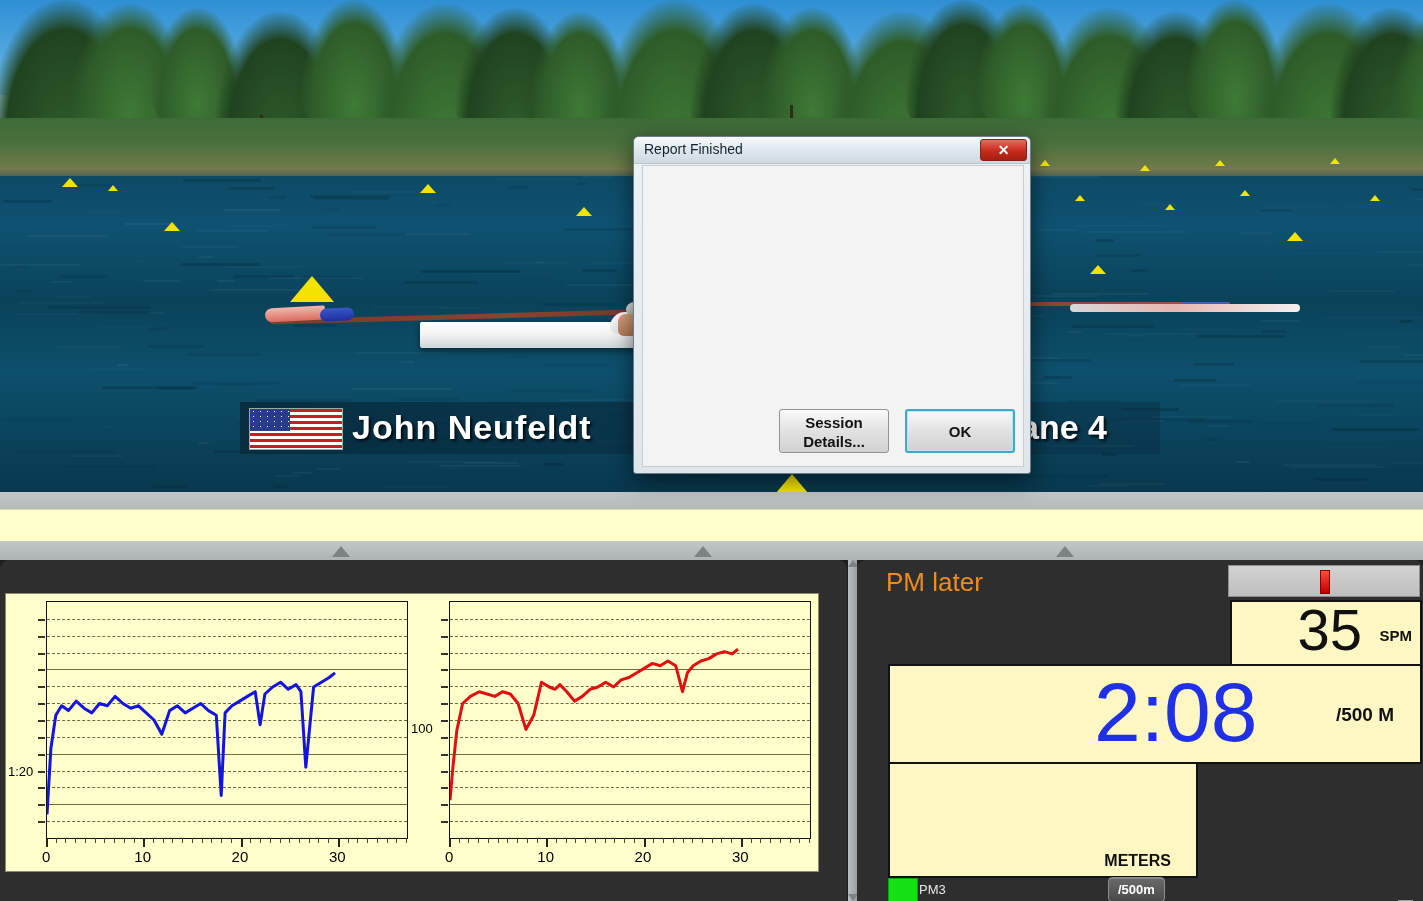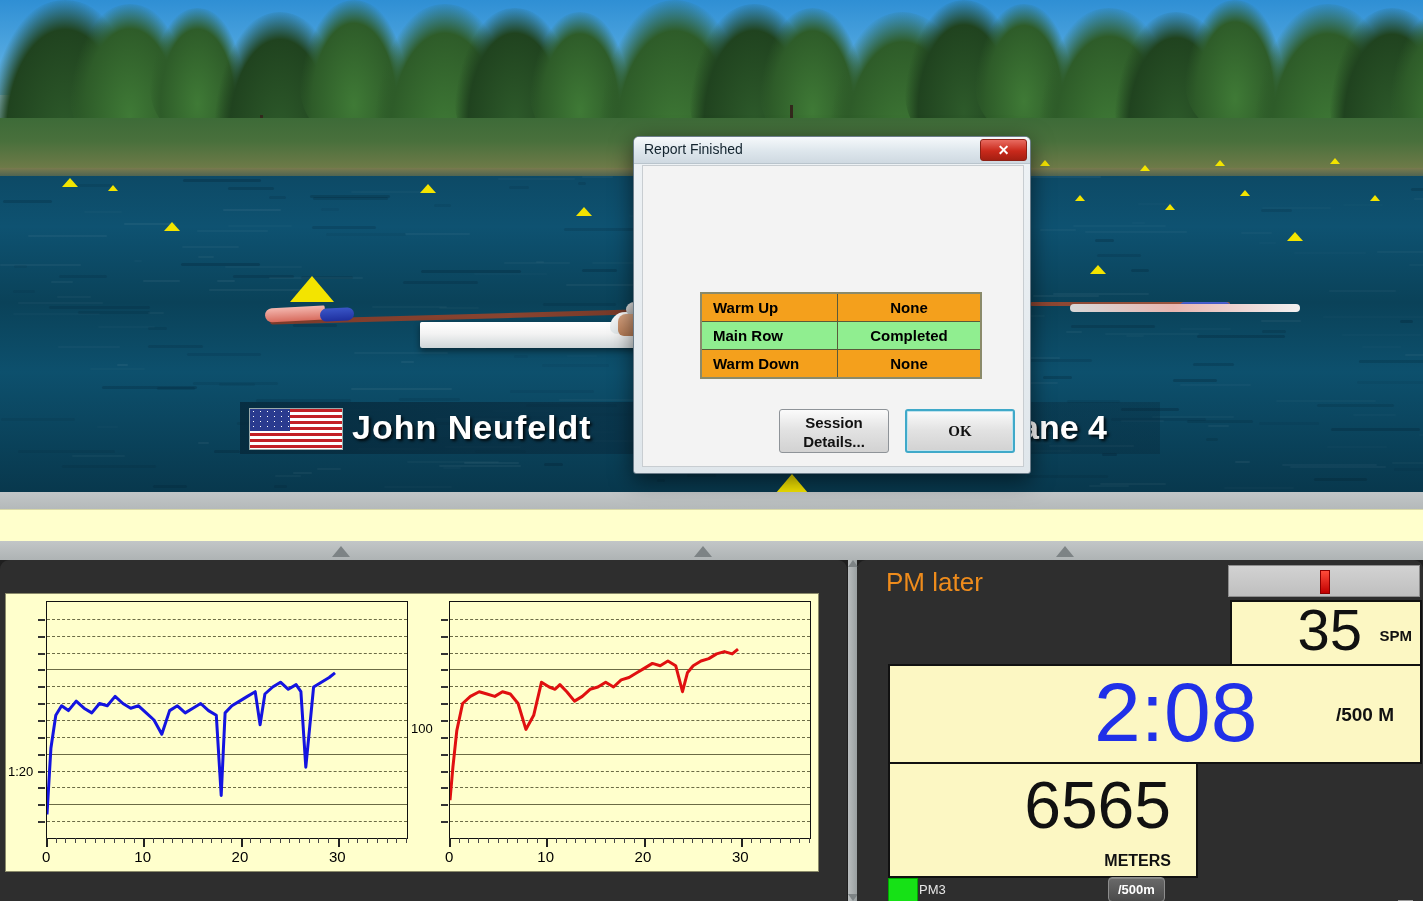--- a/index.html
+++ b/index.html
@@ -675,54 +675,37 @@
       <div class="bignum" style="right:58px;top:-1px;font-size:58px;">35</div>
       <div class="unit" style="right:8px;top:25px;">SPM</div>
     </div>
 
     <div class="lcd" style="left:31px;top:104px;width:530px;height:96px;">
       <div class="bignum" style="left:204px;top:4px;font-size:84px;color:#2030e8;">2:08</div>
       <div class="unit" style="right:26px;top:38px;font-size:19px;">/500 M</div>
     </div>
 
     <div class="lcd" style="left:31px;top:202px;width:306px;height:112px;">
-      <div class="bignum" style="right:25px;top:8px;font-size:66px;">6565</div>
       <div class="unit" style="right:25px;bottom:6px;font-size:16px;">METERS</div>
     </div>
 
 
     <div class="greenled"></div>
     <div class="pm3lab">PM3</div>
     <button class="btn3d" style="position:absolute;left:251px;top:317px;">/500m</button>
     <div class="dash">—</div>
   </div>
 
   <div class="dlg">
     <div class="dlgtitlebar">
       <div class="dlgtitle">Report Finished</div>
       <div class="closebtn">✕</div>
     </div>
     <div class="dlgbody">
-      <table class="stattable">
-        <tbody id="statrows">
-            <tr>
-              <td class="tdlabel" style="background: rgb(244, 160, 28);">Warm Up</td>
-              <td class="tdval" style="background: rgb(244, 160, 28);">None</td>
-            </tr>
-            <tr>
-              <td class="tdlabel" style="background: rgb(144, 238, 144);">Main Row</td>
-              <td class="tdval" style="background: rgb(144, 238, 144);">Completed</td>
-            </tr>
-            <tr>
-              <td class="tdlabel" style="background: rgb(244, 160, 28);">Warm Down</td>
-              <td class="tdval" style="background: rgb(244, 160, 28);">None</td>
-            </tr>
-          </tbody>
-      </table>
       <button class="dlgbtn" style="left:136px;top:243px;width:110px;height:44px;line-height:19px;padding-top:3px;">
         <span>Session</span><br>
         <span>Details...</span>
       </button>
-      <button class="dlgbtn focus" style="left:262px;top:243px;width:110px;height:44px;font-family:Liberation Serif, serif;">OK</button>
+      <button class="dlgbtn focus" style="left:262px;top:243px;width:110px;height:44px;">OK</button>
     </div>
   </div>
 
 </div>
 
 </body></html>

